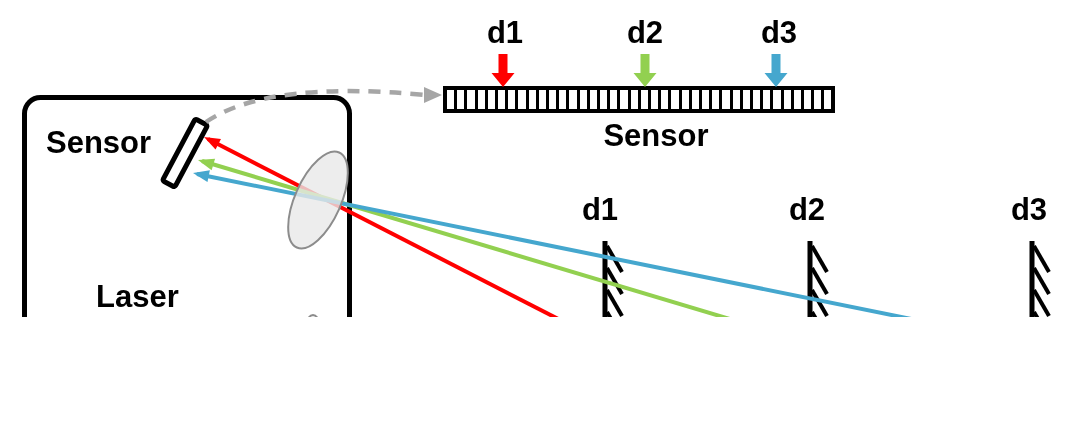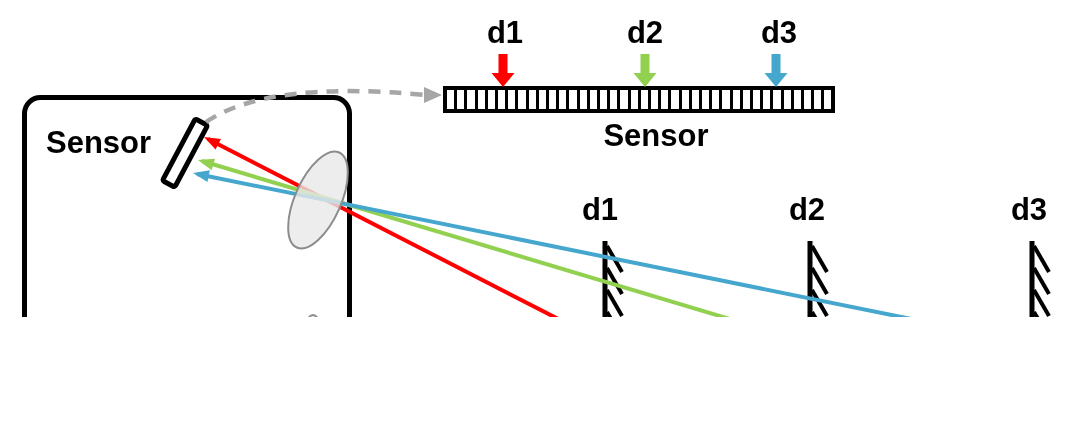--- a/index.html
+++ b/index.html
@@ -69,17 +69,18 @@
     <ellipse cx="0" cy="0" rx="23" ry="52" transform="translate(318,200) rotate(24)" fill="#e8e8e8" fill-opacity="0.8" stroke="#8c8c8c" stroke-width="2"></ellipse>
   </svg>
 
   <div class="lbl center" style="left:505px;top:17px;">d1</div>
   <div class="lbl center" style="left:645px;top:17px;">d2</div>
   <div class="lbl center" style="left:779px;top:17px;">d3</div>
 
   <div class="lbl center" style="left:656px;top:120px;">Sensor</div>
 
   <div class="lbl" style="left:46px;top:127px;">Sensor</div>
+  <div class="lbl" style="left:96px;top:281px;">Laser</div>
 
   <div class="lbl center" style="left:600px;top:194px;">d1</div>
   <div class="lbl center" style="left:807px;top:194px;">d2</div>
   <div class="lbl center" style="left:1029px;top:194px;">d3</div>
 </div>
 
 </body></html>

